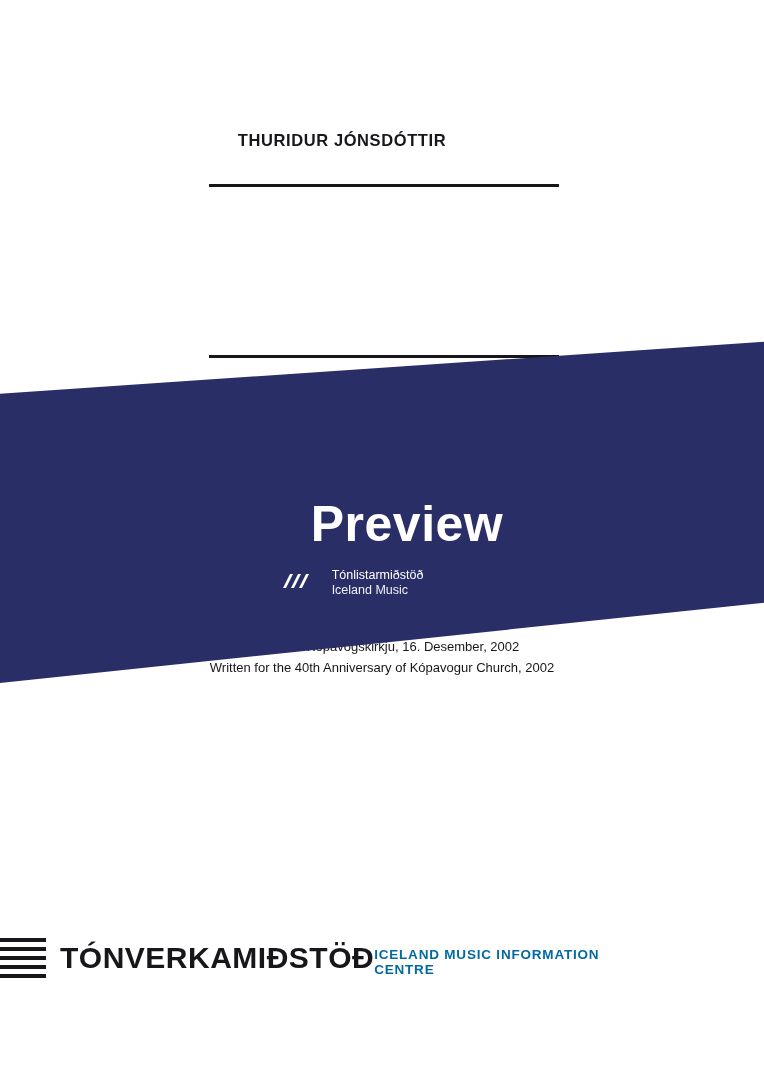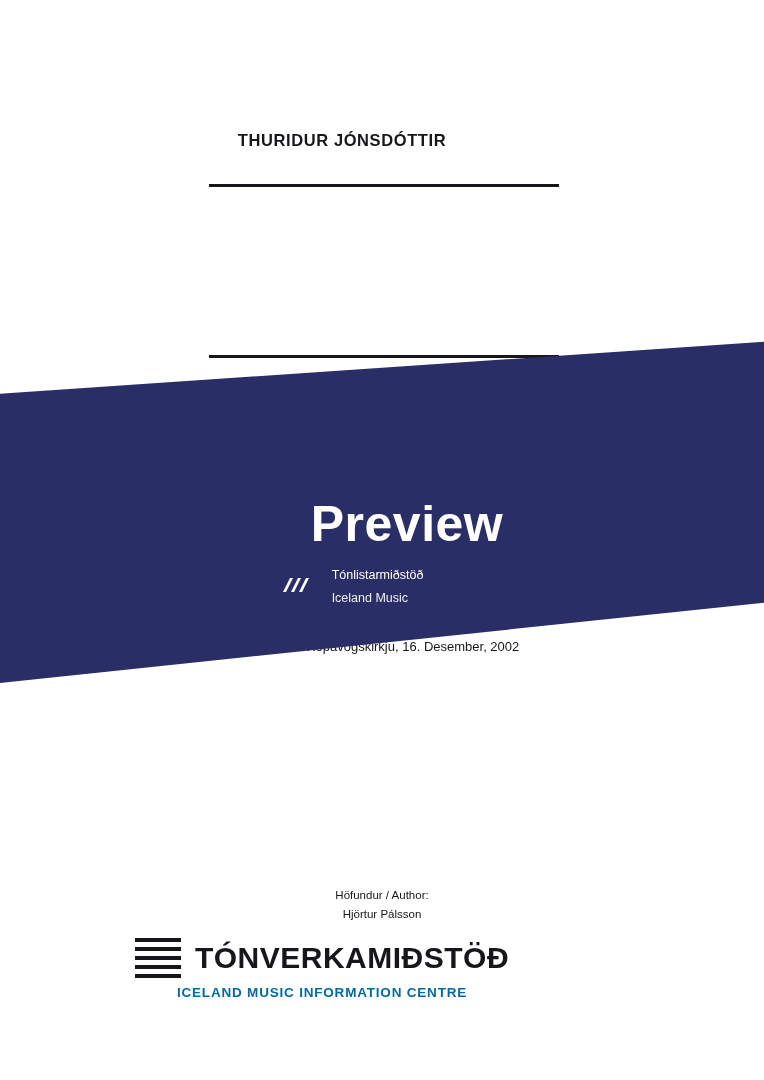--- a/index.html
+++ b/index.html
@@ -125,42 +125,42 @@
     width: 42px;
     height: 26px;
     display: block;
   }
   .tm-words {
     color: #ffffff;
     font-size: 12.5px;
     line-height: 15px;
     text-align: left;
   }
-  .tm-words .l2 { opacity: 0.92; margin-top: 8px; }
+  .tm-words .l2 { opacity: 0.92; }
 
   
   .author-block {
     position: absolute;
     top: 886px;
     left: 0;
     width: 764px;
     text-align: center;
     font-size: 11.5px;
     line-height: 19px;
     color: #17171b;
   }
 
   
   .publisher {
     position: absolute;
     top: 938px;
     left: 0;
     width: 644px;
     display: flex;
-    flex-direction: column;
+    flex-direction: row;
     align-items: center;
   }
   .pub-row {
     display: flex;
     align-items: center;
     gap: 14px;
   }
   .pub-bars {
     width: 46px;
     height: 40px;
@@ -200,42 +200,39 @@
 
   <div class="rule rule-bottom"></div>
 
   <div class="subtitle">
     <div>Barnakór og hljómborðshljóðfæri</div>
     <div class="en">Children's Choir and Keyboard</div>
   </div>
 
   <div class="perf-note">
     <div>Frumflutt í Kópavogskirkju, 16. Desember, 2002</div>
+    <div>Written for the 40th Anniversary of Kópavogur Church, 2002</div>
   </div>
 
   <div class="banner"></div>
 
   <div class="preview-text">Preview</div>
 
   <div class="tm-logo">
     <svg class="tm-mark" viewBox="0 0 42 26">
       <path d="M2 18 L9 4 L12 4 L5 18 Z" fill="#ffffff"></path>
       <path d="M10 18 L17 4 L20 4 L13 18 Z" fill="#ffffff"></path>
       <path d="M18 18 L25 4 L28 4 L21 18 Z" fill="#ffffff"></path>
     </svg>
     <div class="tm-words">
       <div class="l1">Tónlistarmiðstöð</div>
       <div class="l2">Iceland Music</div>
     </div>
   </div>
 
-  <div class="author-block">
-    <div>Höfundur / Author:</div>
-    <div>Hjörtur Pálsson</div>
-  </div>
 
   <div class="publisher">
     <div class="pub-row">
       <div class="pub-bars">
         <span></span>
           <span></span>
           <span></span>
           <span></span>
           <span></span>
       </div>

